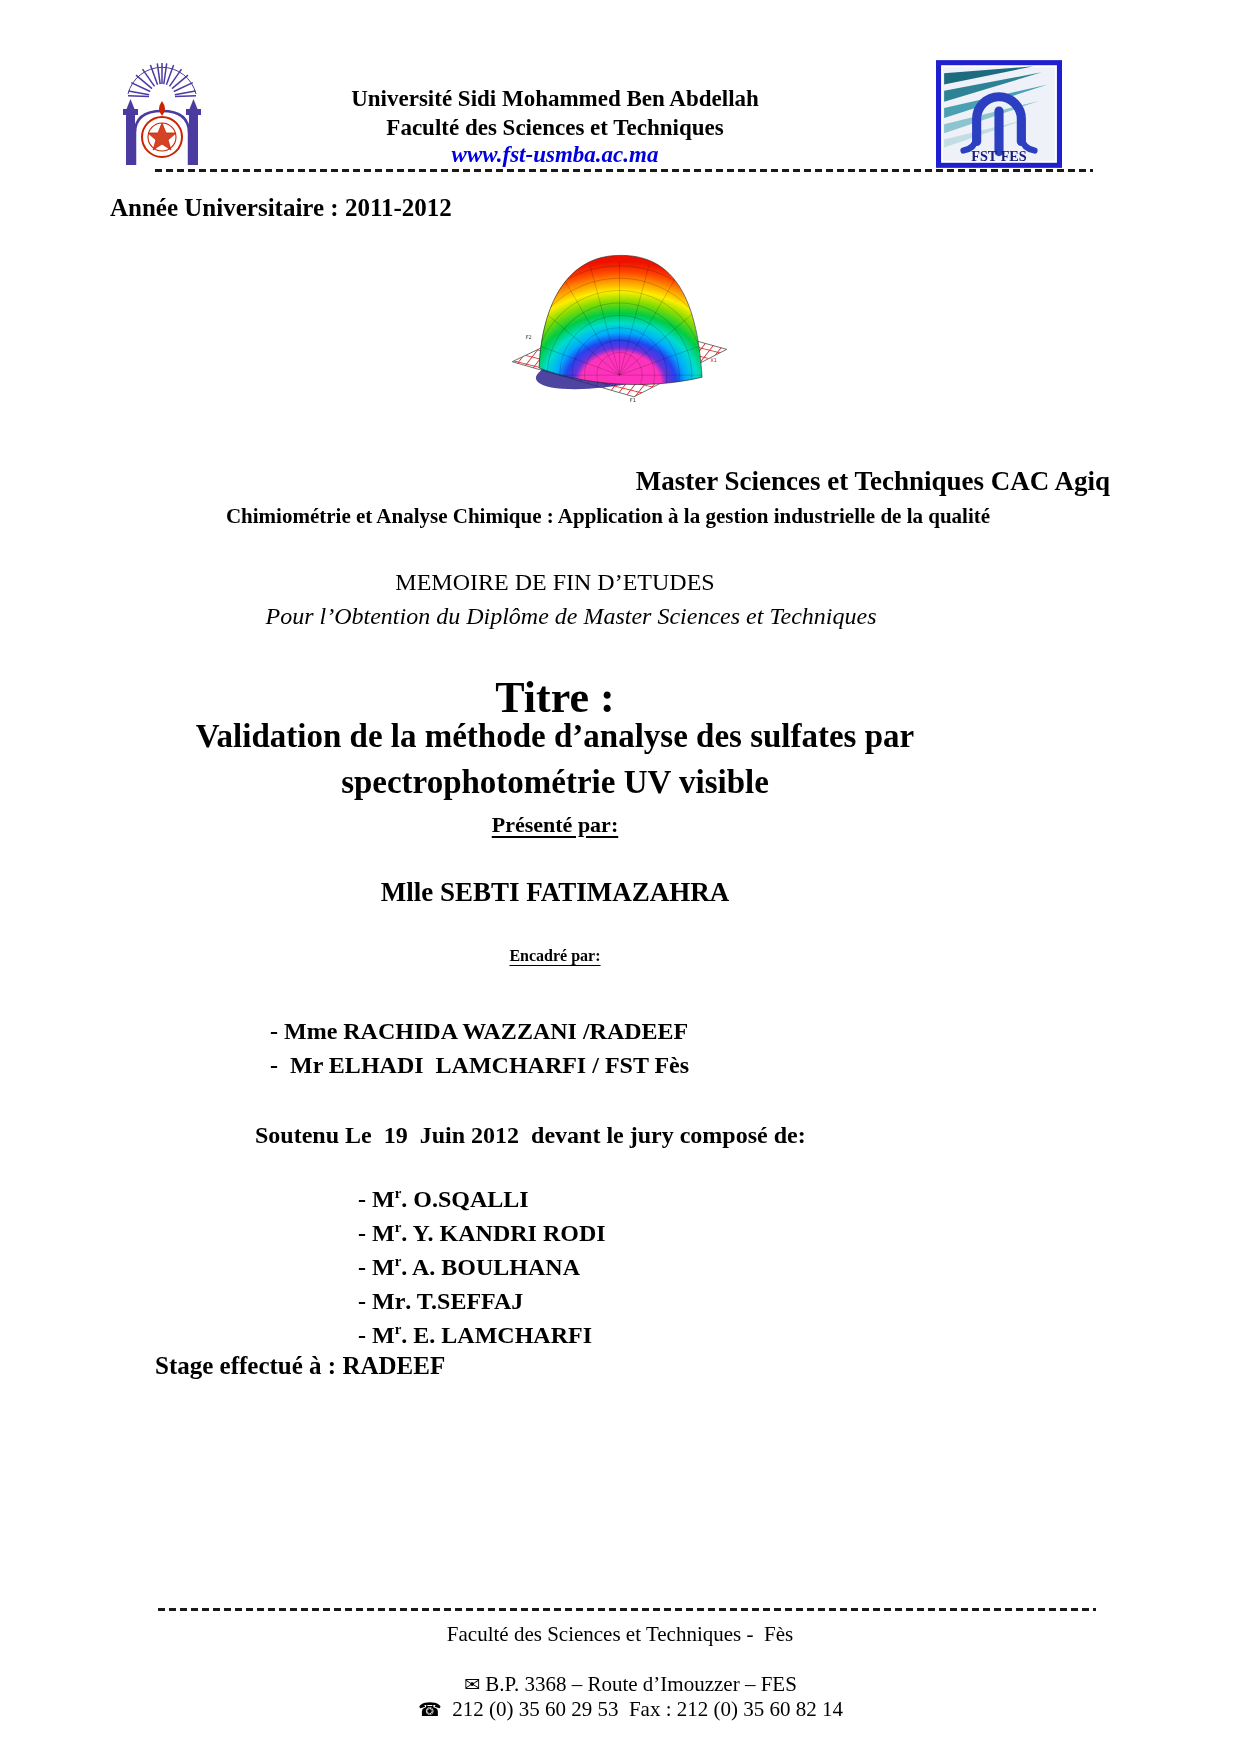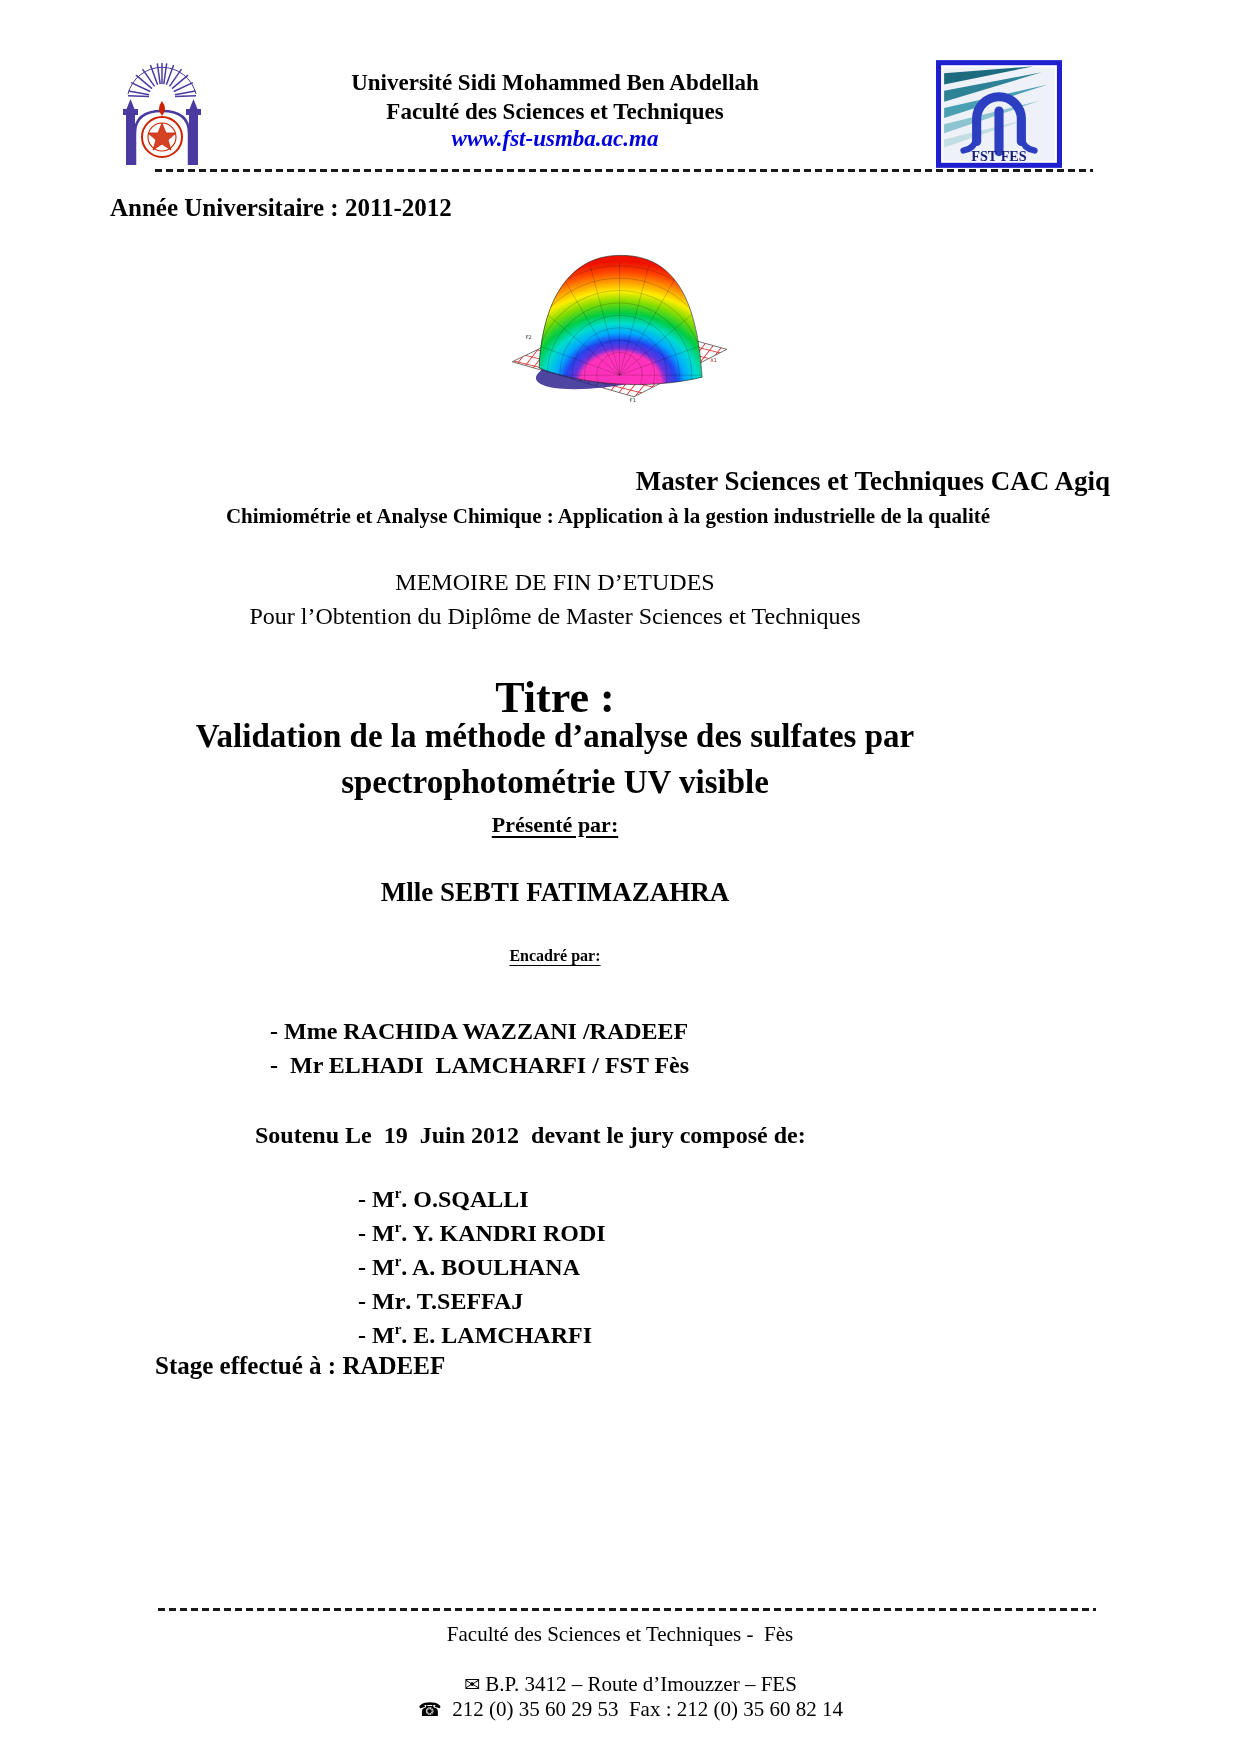--- a/index.html
+++ b/index.html
@@ -75,21 +75,21 @@
 
       <g stroke="#cc2200" fill="none">
         <circle cx="50" cy="80" r="20" stroke-width="2"></circle>
         <circle cx="50" cy="80" r="14" stroke-width="1.1"></circle>
         <path d="M50,66 L54,76 L64,76 L56,83 L59,93 L50,87 L41,93 L44,83 L36,76 L46,76 Z" fill="#cc2200" fill-opacity="0.85" stroke-width="0.8"></path>
         <path d="M50,44 q-6,8 0,15 q6,-7 0,-15" fill="#cc2200" stroke="none"></path>
       </g>
     </svg>
   </div>
 
-  <div class="abs center" style="left:205px;top:68px;width:700px;">
+  <div class="abs center" style="left:205px;top:84px;width:700px;">
     <div class="hdr-text">Université Sidi Mohammed Ben Abdellah</div>
     <div class="hdr-text">Faculté des Sciences et Techniques</div>
     <div class="hdr-link">www.fst-usmba.ac.ma</div>
   </div>
 
   <div class="abs" style="left:936px;top:60px;width:126px;height:108px;">
     <svg viewBox="0 0 124 106" width="126" height="108">
       <rect x="2.5" y="2.5" width="119" height="101" fill="#ffffff" stroke="#1f1fd0" stroke-width="5"></rect>
       <rect x="7" y="7" width="110" height="92" fill="#eef1f7"></rect>
 
@@ -171,21 +171,21 @@
 
       <text x="17" y="96" font-size="5" fill="#333">F2</text>
       <text x="118" y="157" font-size="5" fill="#333">F1</text>
       <text x="196" y="118" font-size="5" fill="#cc2222">X1</text>
     </svg>
   </div>
 
   <div class="abs center master" style="left:0;top:466px;width:1110px;">Master Sciences et Techniques CAC Agiq</div>
   <div class="abs center specialty" style="left:0;top:504px;width:1120px;padding-left:48px;">Chimiométrie et Analyse Chimique : Application à la gestion industrielle de la qualité</div>
   <div class="abs center plain24" style="left:0;top:569px;width:1110px;">MEMOIRE DE FIN D’ETUDES</div>
-  <div class="abs center plain24" style="left:0;top:603px;width:1110px;">Pour l’Obtention du Diplôme de Master Sciences et Techniques</div>
+  <div class="abs center plain24" style="left:16px;top:603px;width:1110px;font-style:italic;">Pour l’Obtention du Diplôme de Master Sciences et Techniques</div>
 
   <div class="abs center title-label" style="left:0;top:672px;width:1110px;">Titre :</div>
   <div class="abs center title-line" style="left:0;top:718px;width:1110px;">Validation de la méthode d’analyse des sulfates par</div>
   <div class="abs center title-line" style="left:0;top:764px;width:1110px;">spectrophotométrie UV visible</div>
 
   <div class="abs center student" style="left:0;top:877px;width:1110px;">Mlle SEBTI FATIMAZAHRA</div>
   <div class="abs center" style="left:0;top:812px;width:1110px;">
     <span class="ulabel presby">Présenté par:</span>
   </div>
 
@@ -203,20 +203,20 @@
   <div class="abs jury-row" style="left:358px;top:1288px;"><span>- Mr</span><sup></sup><span>. T.SEFFAJ</span></div>
   <div class="abs jury-row" style="left:358px;top:1322px;"><span>- M</span><sup>r</sup><span>. E. LAMCHARFI</span></div>
 
   <div class="abs stage" style="left:155px;top:1352px;">Stage effectué à : RADEEF</div>
 
   <div class="abs dashline" style="left:158px;top:1608px;width:938px;"></div>
 
   <div class="abs center foot" style="left:0;top:1622px;width:1240px;">Faculté des Sciences et Techniques -  Fès</div>
 
   <div class="abs center foot" style="left:0;top:1647px;width:1240px;">
-    <span class="icon">✉</span><span> B.P. 3412 – Route d’Imouzzer – FES</span>
+    <span class="icon">✉</span><span> B.P. 3368 – Route d’Imouzzer – FES</span>
   </div>
 
   <div class="abs center foot" style="left:0;top:1672px;width:1240px;">
     <span class="icon">☎</span><span>  212 (0) 35 60 29 53  Fax : 212 (0) 35 60 82 14</span>
   </div>
 
 </div>
 
 </body></html>

